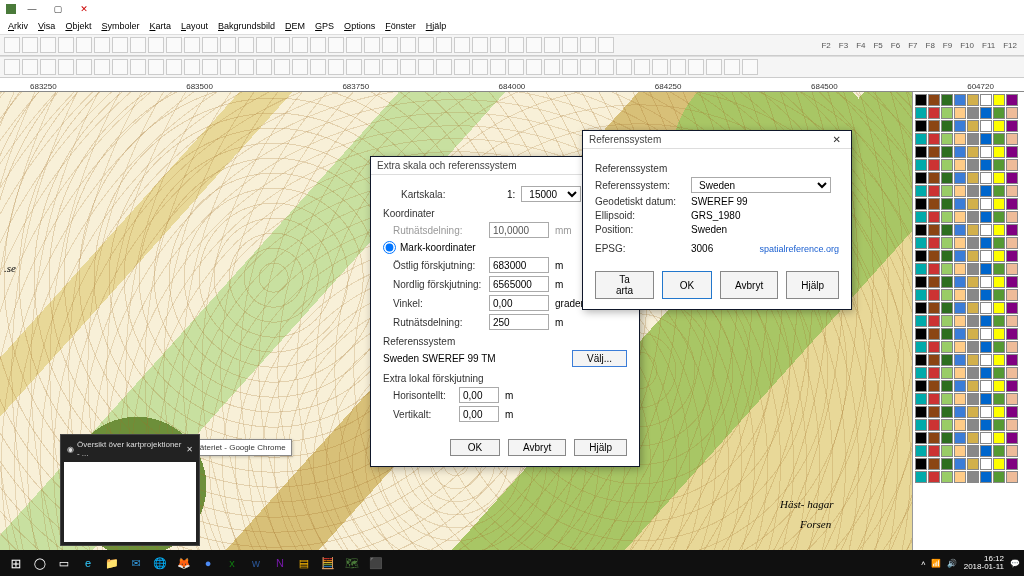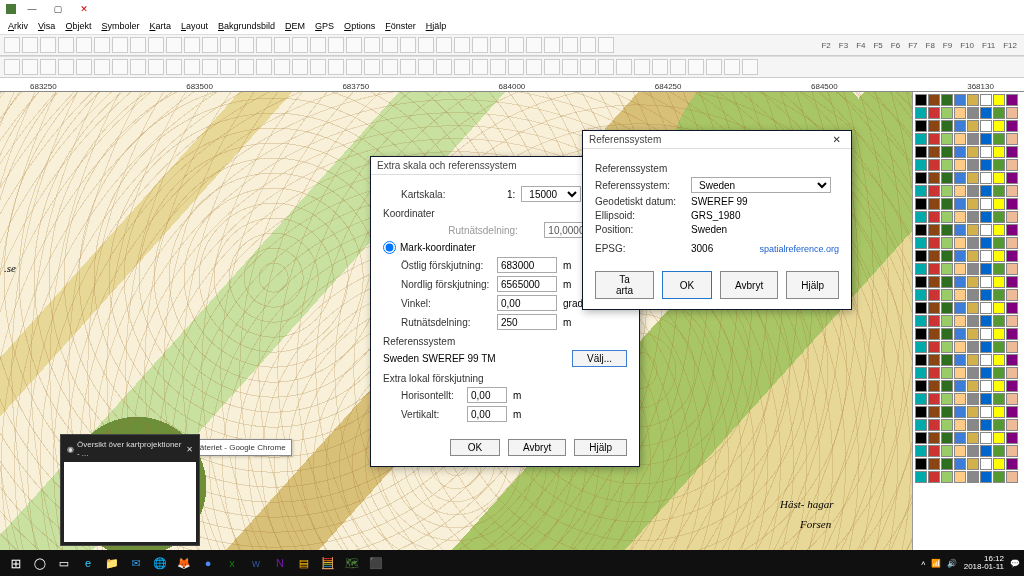--- a/index.html
+++ b/index.html
@@ -54,21 +54,21 @@
 .dialog { position: absolute; background: #fff; border: 1px solid #0f172a; box-shadow: 2px 2px 8px rgba(0,0,0,0.3); font-size: 10px; }
 .dlgtitle { height: 18px; background: #fff; border-bottom: 1px solid #ddd; display: flex; align-items: center; padding: 0 6px; color: #444; }
 .dlgtitle .x { margin-left: auto; color: #333; padding: 0 4px; }
 .dlgbody { padding: 8px 12px; }
 .row { display: flex; align-items: center; margin: 3px 0; gap: 6px; }
 .lbl { width: 100px; color: #333; margin-left: 18px; }
 .lbl2 { width: 90px; color: #333; }
 input[type=text], select { font-size: 10px; padding: 1px 3px; border: 1px solid #aaa; height: 16px; background: #fff; }
 .w60 { width: 60px; } .w140 { width: 140px; }
 .radio { display: flex; align-items: center; gap: 4px; }
-.groupin { margin-left: 18px; justify-content: flex-end; }
+.groupin { margin-left: 10px; }
 .sect { font-weight: 400; color: #333; margin: 6px 0 2px; }
 .btn { padding: 2px 14px; border: 1px solid #888; background: #f4f4f4; font-size: 10px; min-width: 50px; text-align: center; }
 .btn.primary { border: 1px solid #2277cc; }
 .dlgbtns { display: flex; justify-content: flex-end; gap: 8px; padding: 6px 12px 10px; }
 .link { color: #1a5fd0; margin-left: auto; font-size: 9px; }
 
 
 .statusbar { height: 16px; background: #f4f4f4; border-top: 1px solid #aaa; display: flex; align-items: center; font-size: 9px; color: #333; padding: 0 6px; gap: 20px; }
 .statusbar .cell { border-left: 1px solid #bbb; padding: 0 8px; }
 
@@ -205,21 +205,21 @@
     <span class="tbtn"></span>
   </div>
 
 <div class="ruler" id="ruler">
     <span>683250</span>
     <span>683500</span>
     <span>683750</span>
     <span>684000</span>
     <span>684250</span>
     <span>684500</span>
-    <span>368130</span>
+    <span>604720</span>
   </div>
 
 <div class="main">
   <div class="canvas">
     <div class="mapbg"></div>
     <div class="contours"></div>
     <div id="maplabels">
         <div class="maplabel" style="left: 4px; top: 170px;">.se</div>
         <div class="maplabel" style="left: 780px; top: 406px;">Häst-
 hagar</div>

